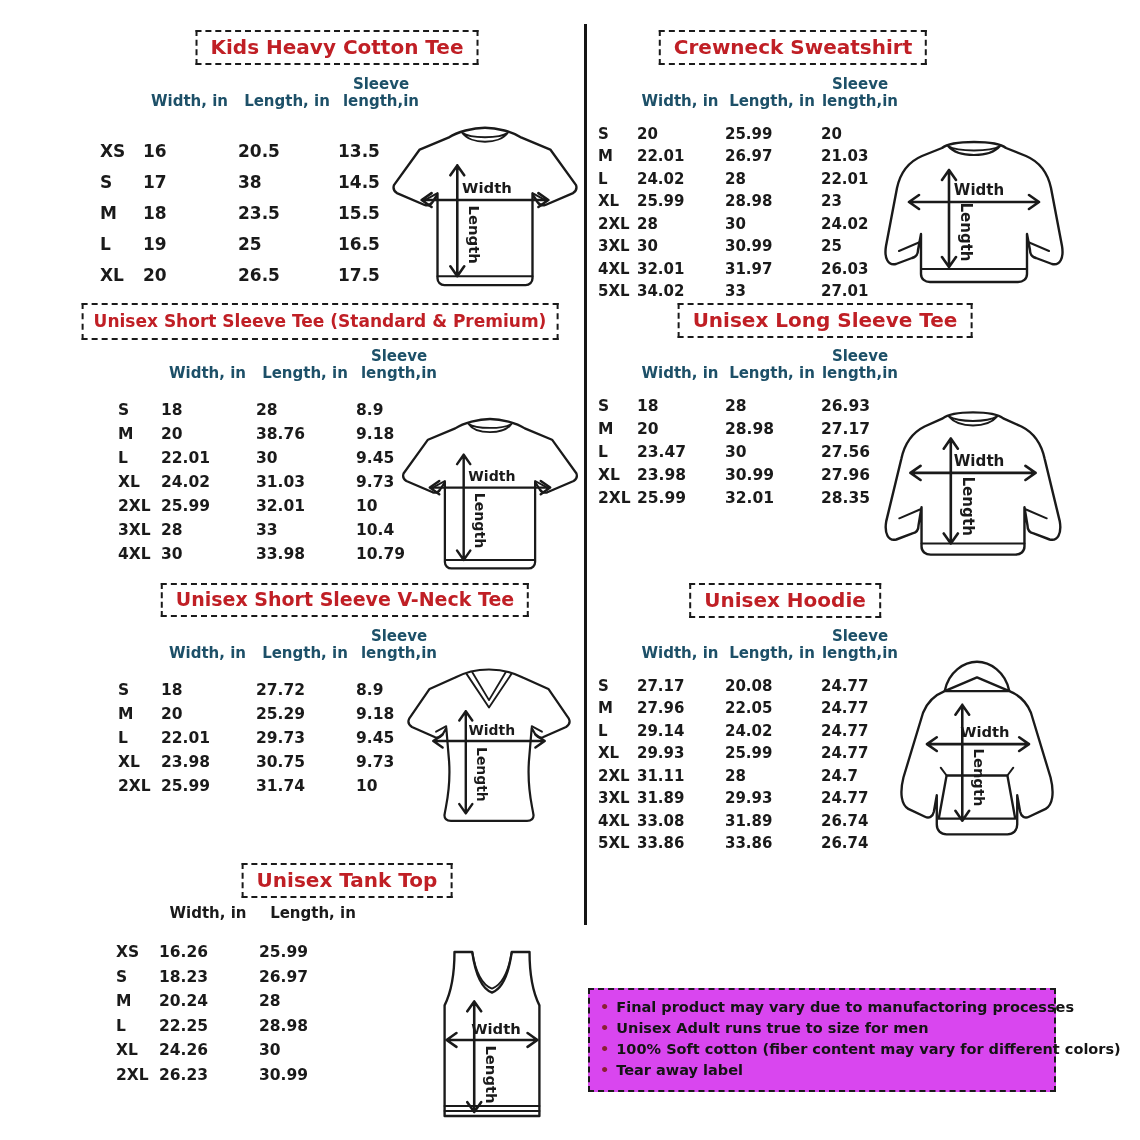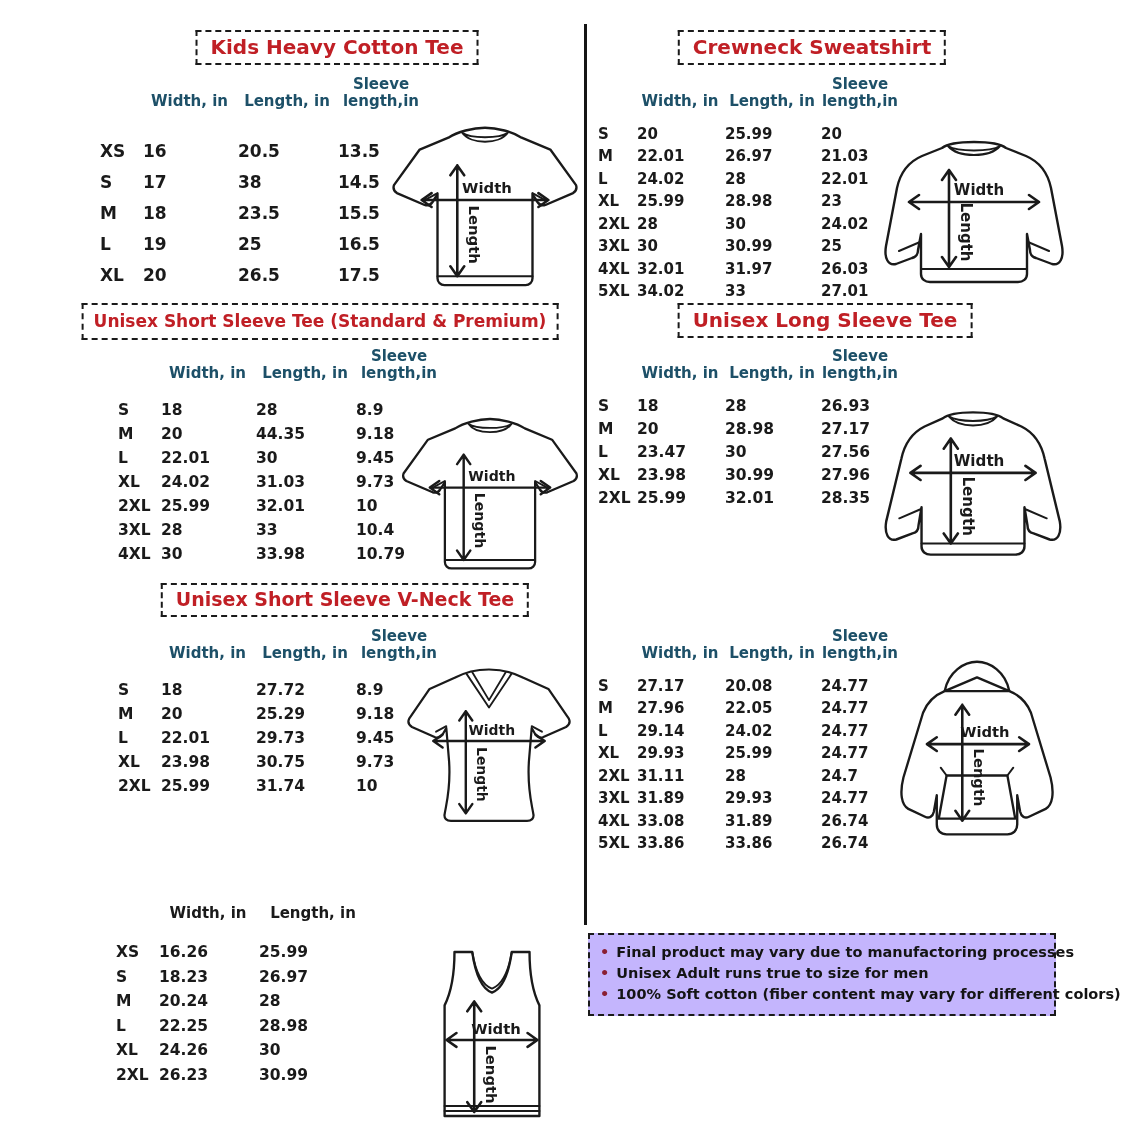--- a/index.html
+++ b/index.html
@@ -3,21 +3,21 @@
 <meta charset="utf-8">
 <style>
   html,body{margin:0;padding:0;background:#fff;}
   .canvas{position:relative;width:1140px;height:1140px;background:#ffffff;overflow:hidden;
           font-family:"DejaVu Sans",sans-serif;color:#1a1a1a;}
   .divider{position:absolute;left:584px;top:24px;width:3px;height:901px;background:#151515;}
 
   .title{position:absolute;transform:translateX(-50%);border:2px dashed #1a1a1a;background:#fff;
          color:#c01f25;font-weight:700;font-size:20px;line-height:1.25;padding:3px 13px;white-space:nowrap;}
   #title-kids{left:337px;top:30px;}
-  #title-crew{left:812px;top:30px;}
+  #title-crew{left:793px;top:30px;}
   #title-ss{left:320px;top:303px;font-size:17px;padding:6px 10px;}
   #title-ls{left:825px;top:303px;}
   #title-vneck{left:345px;top:583px;font-size:19px;}
   #title-hoodie{left:785px;top:583px;}
   #title-tank{left:347px;top:863px;}
 
   table.tbl{position:absolute;border-collapse:collapse;table-layout:fixed;}
   table.tbl th{color:#1d5068;font-size:15px;font-weight:700;text-align:center;vertical-align:bottom;
                white-space:pre-line;line-height:1.12;padding:0 0 24px 0;}
   table.tbl td{font-weight:700;color:#1a1a1a;text-align:left;vertical-align:middle;}
@@ -53,38 +53,40 @@
   svg.garment text{font-family:"DejaVu Sans",sans-serif;font-weight:700;font-size:15px;fill:#1a1a1a;}
 
   #g-kids{left:386px;top:108px;}
   #g-crew{left:864px;top:122px;}
   #g-ss{left:396px;top:400px;}
   #g-ls{left:862px;top:390px;}
   #g-vneck{left:396px;top:650px;}
   #g-hoodie{left:874px;top:648px;}
   #g-tank{left:413px;top:936px;}
 
-  .notes{position:absolute;left:588px;top:933px;width:468px;border:2px dashed #1a1a1a;background:#c4b5fd;
+  .notes{position:absolute;left:588px;top:988px;width:468px;border:2px dashed #1a1a1a;background:#d946ef;
          padding:7px 10px 9px 8px;box-sizing:border-box;}
   .notes ul{margin:0;padding:0;list-style:none;}
   .notes li{font-size:14.5px;font-weight:700;line-height:21px;color:#141414;white-space:nowrap;}
   .notes li::before{content:"•";color:#8a1f33;margin:0 7px 0 2px;}
 </style>
 </head>
 <body>
 
 <div class="canvas">
 
   <div class="divider"></div>
 
   <div class="title" id="title-kids">Kids Heavy Cotton Tee</div>
   <div class="title" id="title-crew">Crewneck Sweatshirt</div>
   <div class="title" id="title-ss">Unisex Short Sleeve Tee (Standard &amp; Premium)</div>
   <div class="title" id="title-ls">Unisex Long Sleeve Tee</div>
   <div class="title" id="title-vneck">Unisex Short Sleeve V-Neck Tee</div>
+  <div class="title" id="title-hoodie">Unisex Hoodie</div>
+  <div class="title" id="title-tank">Unisex Tank Top</div>
 
   <table class="tbl" id="t-kids">
     <thead>
         <tr>
           <th></th>
           <th>Width, in</th>
           <th>Length, in</th>
           <th>Sleeve
 length,in</th>
         </tr>
@@ -196,21 +198,21 @@
     <tbody>
         <tr>
           <td>S</td>
           <td>18</td>
           <td>28</td>
           <td>8.9</td>
         </tr>
         <tr>
           <td>M</td>
           <td>20</td>
-          <td>44.35</td>
+          <td>38.76</td>
           <td>9.18</td>
         </tr>
         <tr>
           <td>L</td>
           <td>22.01</td>
           <td>30</td>
           <td>9.45</td>
         </tr>
         <tr>
           <td>XL</td>
@@ -495,16 +497,17 @@
     <path class="a" d="M62,66 L62,178 M55,76 L62,66 L69,76 M55,168 L62,178 L69,168"></path>
     <text x="84" y="99" text-anchor="middle">Width</text>
     <text x="74" y="140" text-anchor="middle" transform="rotate(90 74 140)">Length</text>
   </svg>
 
   <div class="notes">
     <ul>
         <li>Final product may vary due to manufactoring processes</li>
         <li>Unisex Adult runs true to size for men</li>
         <li>100% Soft cotton (fiber content may vary for different colors)</li>
+        <li>Tear away label</li>
       </ul>
   </div>
 
 </div>
 
 </body></html>

